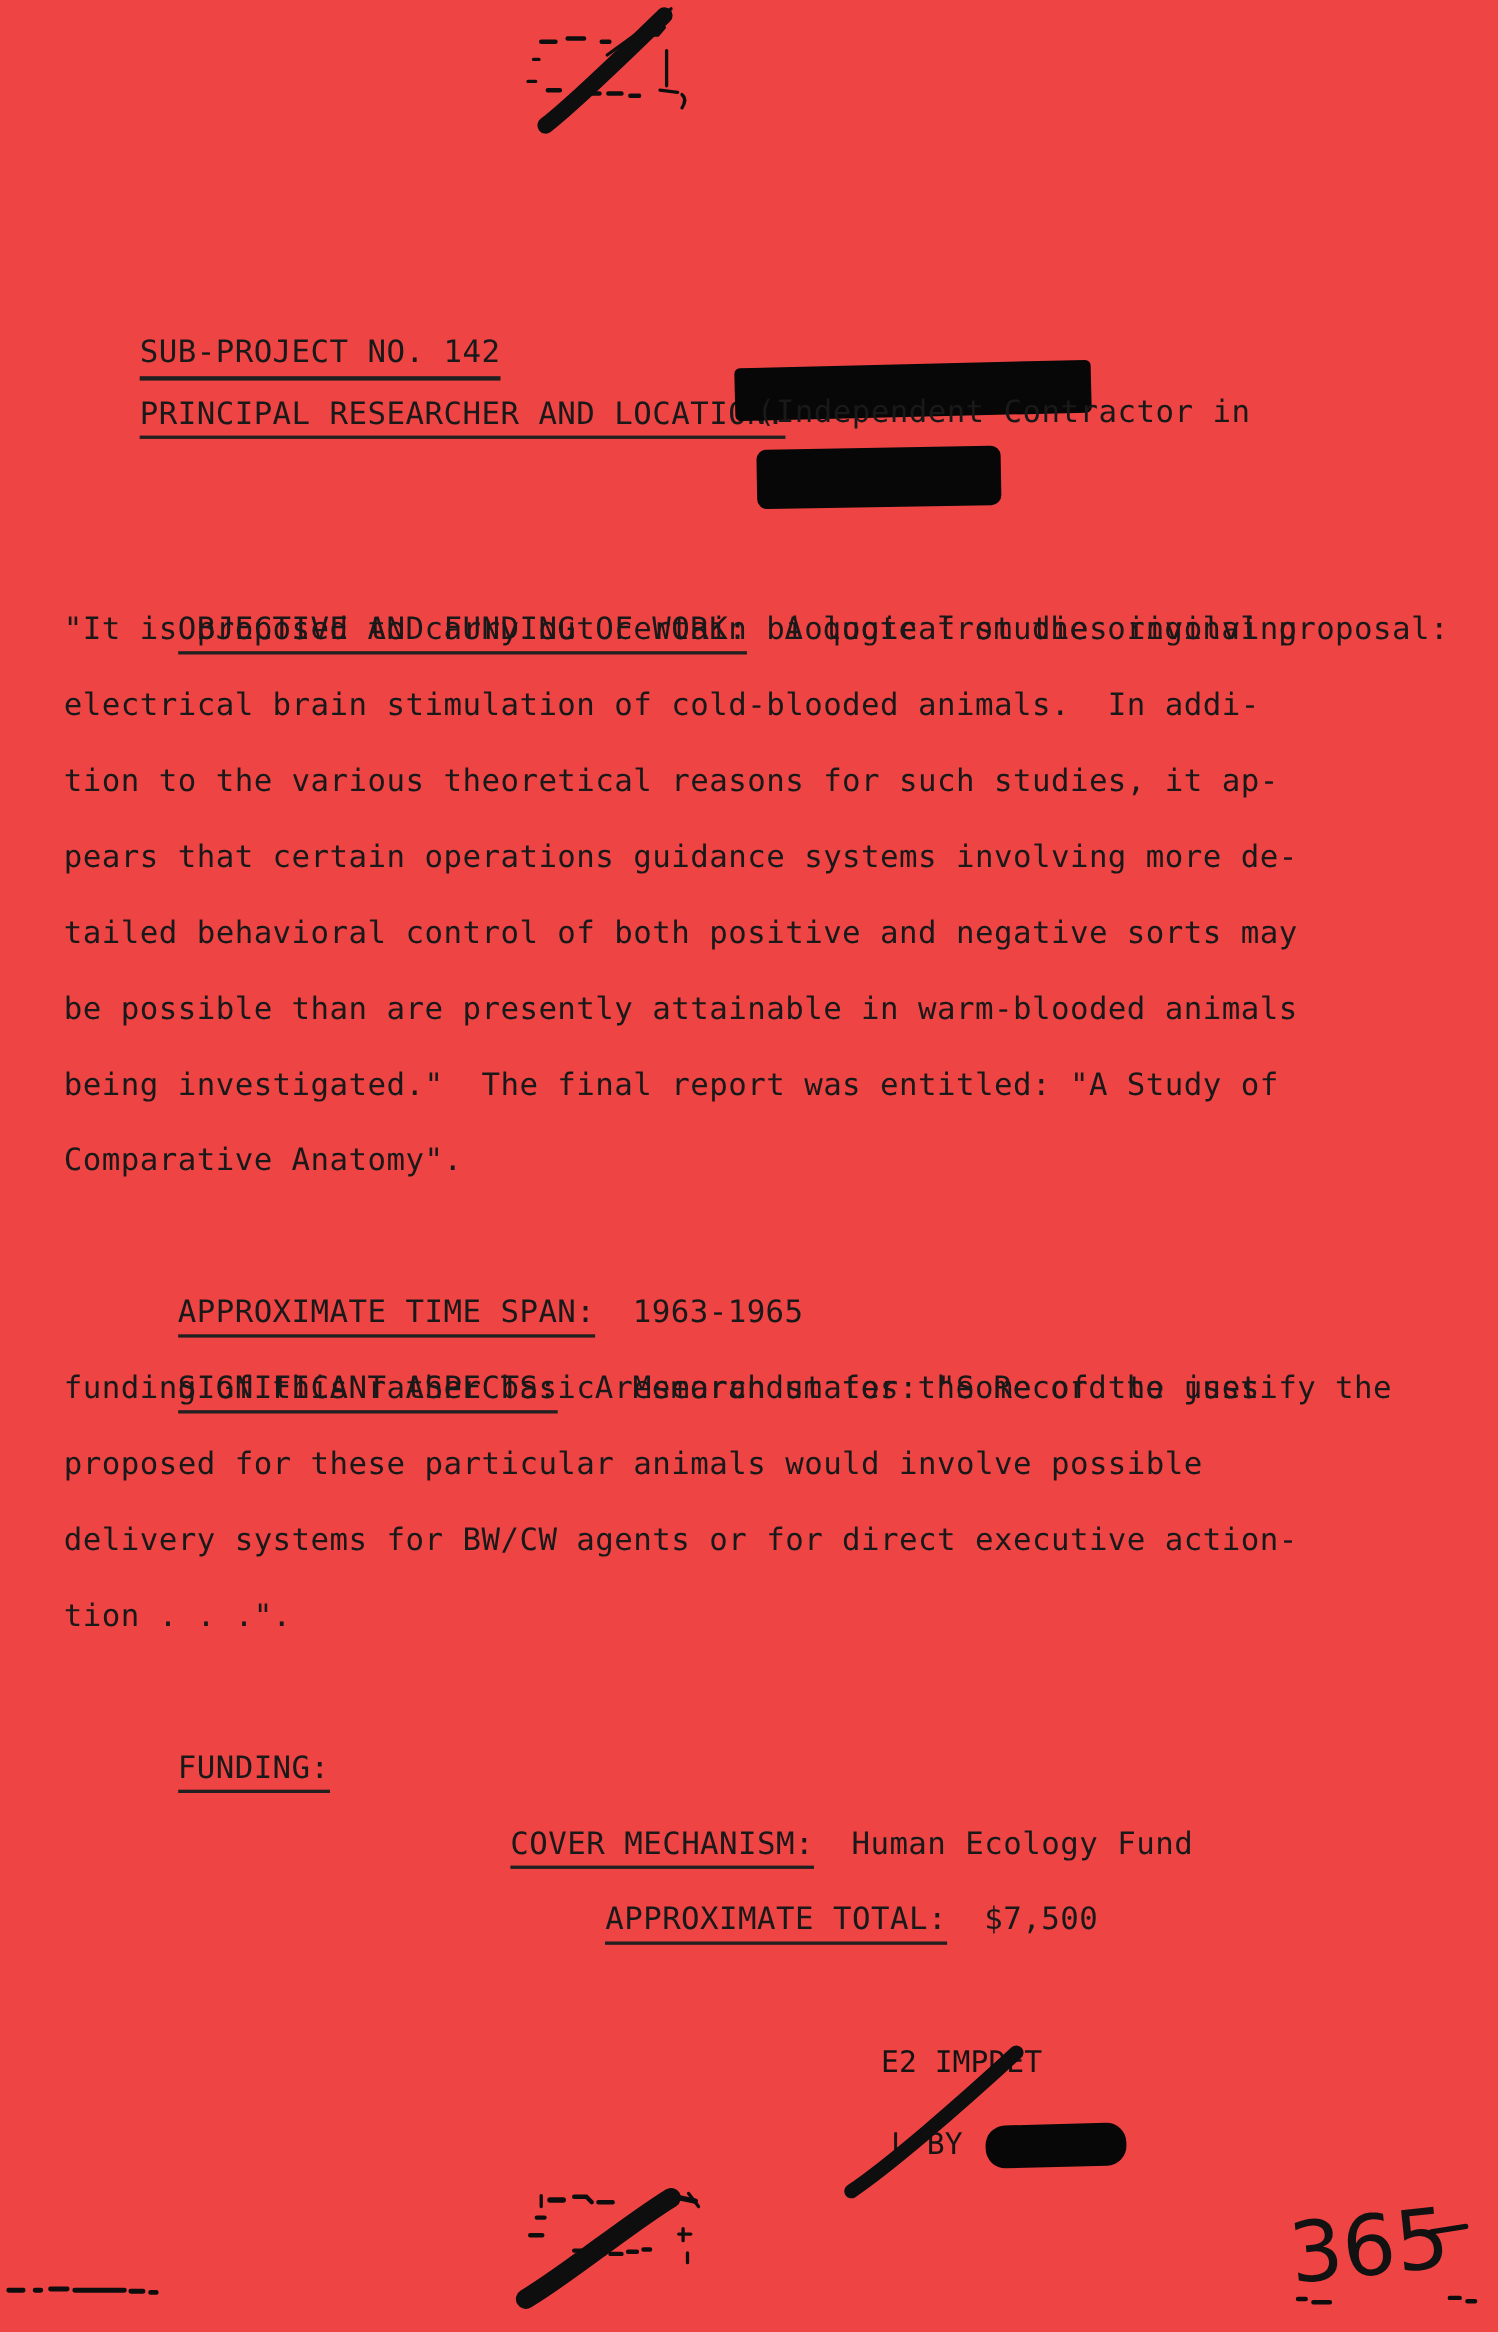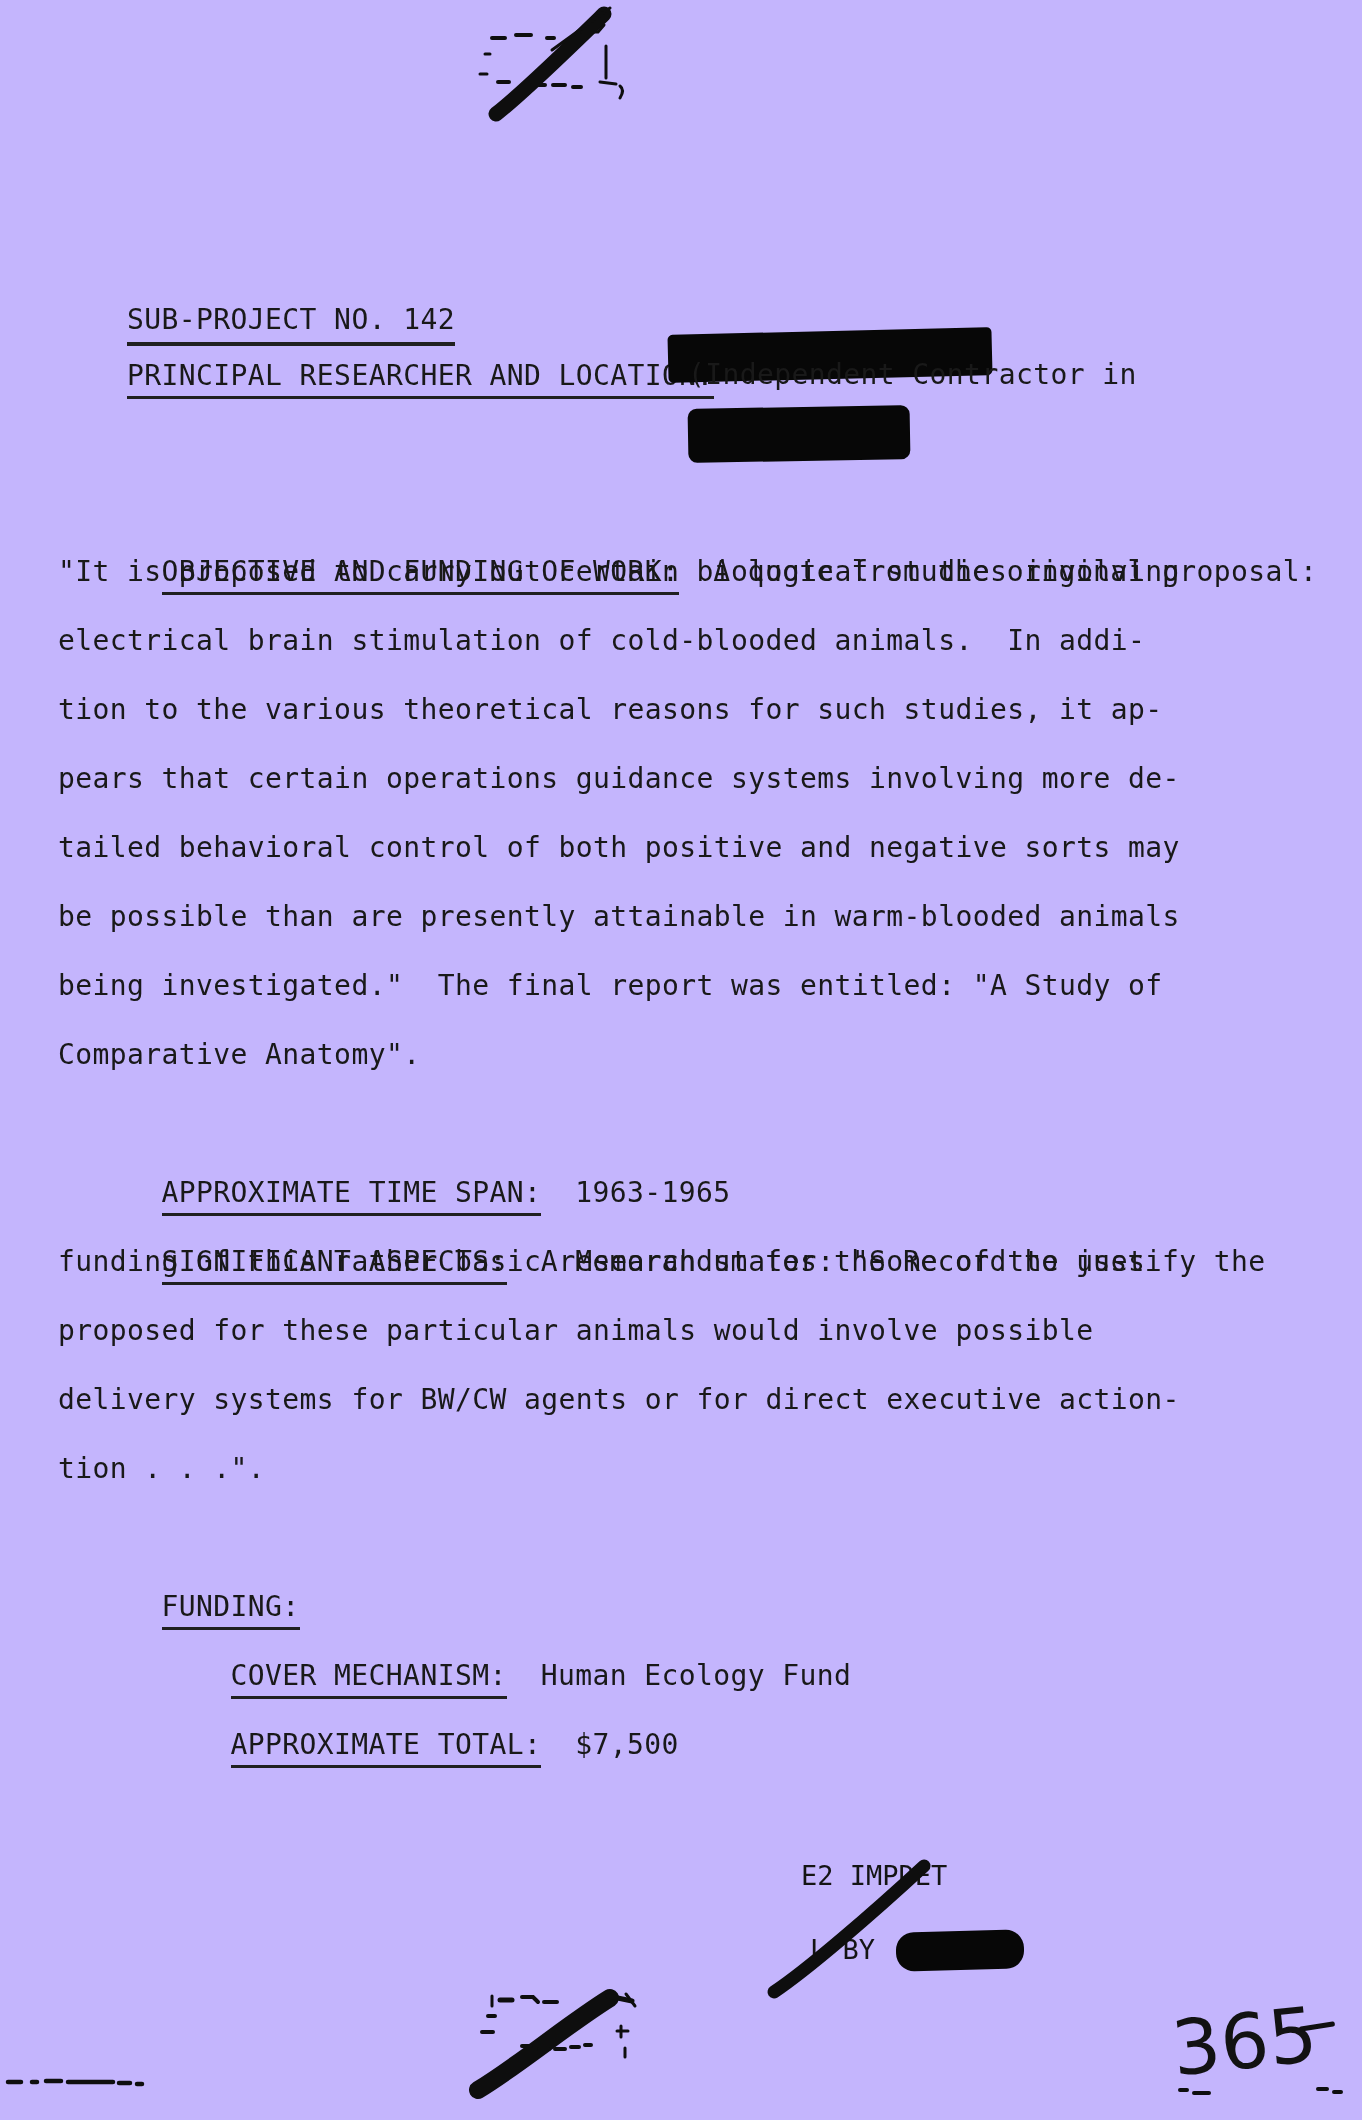--- a/index.html
+++ b/index.html
@@ -1,29 +1,29 @@
 <!DOCTYPE html>
 <html><head>
 <meta charset="utf-8">
 <style>
   html,body { margin:0; padding:0; background:#e9e9e6; }
   .page {
     position:relative; width:1362px; height:2120px; margin:0 auto;
-    background:#c4b5fd; overflow:hidden;
+    background:#ef4444; overflow:hidden;
     font-family:"DejaVu Sans Mono","Liberation Mono",monospace;
     color:#191919;
   }
   .t { position:absolute; font-size:28px; letter-spacing:0.4px; white-space:pre; }
   .ul { display:inline-block; border-bottom:3px solid #202020; padding-bottom:4px; }
   .ul-heavy { border-bottom-width:4px; padding-bottom:6px; }
   .lines { position:absolute; left:58px; top:468px; width:1260px; }
   .line { height:69px; line-height:69px; white-space:pre; font-size:28px; letter-spacing:0.4px; }
   .line .ul { line-height:normal; }
   .after { margin-left:34px; }
-  .indent { padding-left:69px; }
+  .indent { padding-left:69px;text-align:center; }
   .redaction { position:absolute; background:#070707; }
   .stamp { position:absolute; font-size:27px; letter-spacing:0; white-space:pre; color:#141414; }
   .hand365 {
     position:absolute; left:1172px; top:2004px;
     font-family:"DejaVu Sans",sans-serif; font-size:76px; color:#121212;
     transform:rotate(-6deg); line-height:1;
   }
   .macron { position:absolute; left:1299px; top:2024px; width:36px; height:5px;
     background:#101010; border-radius:2px; transform:rotate(-9deg); }
   svg.mark { position:absolute; }

